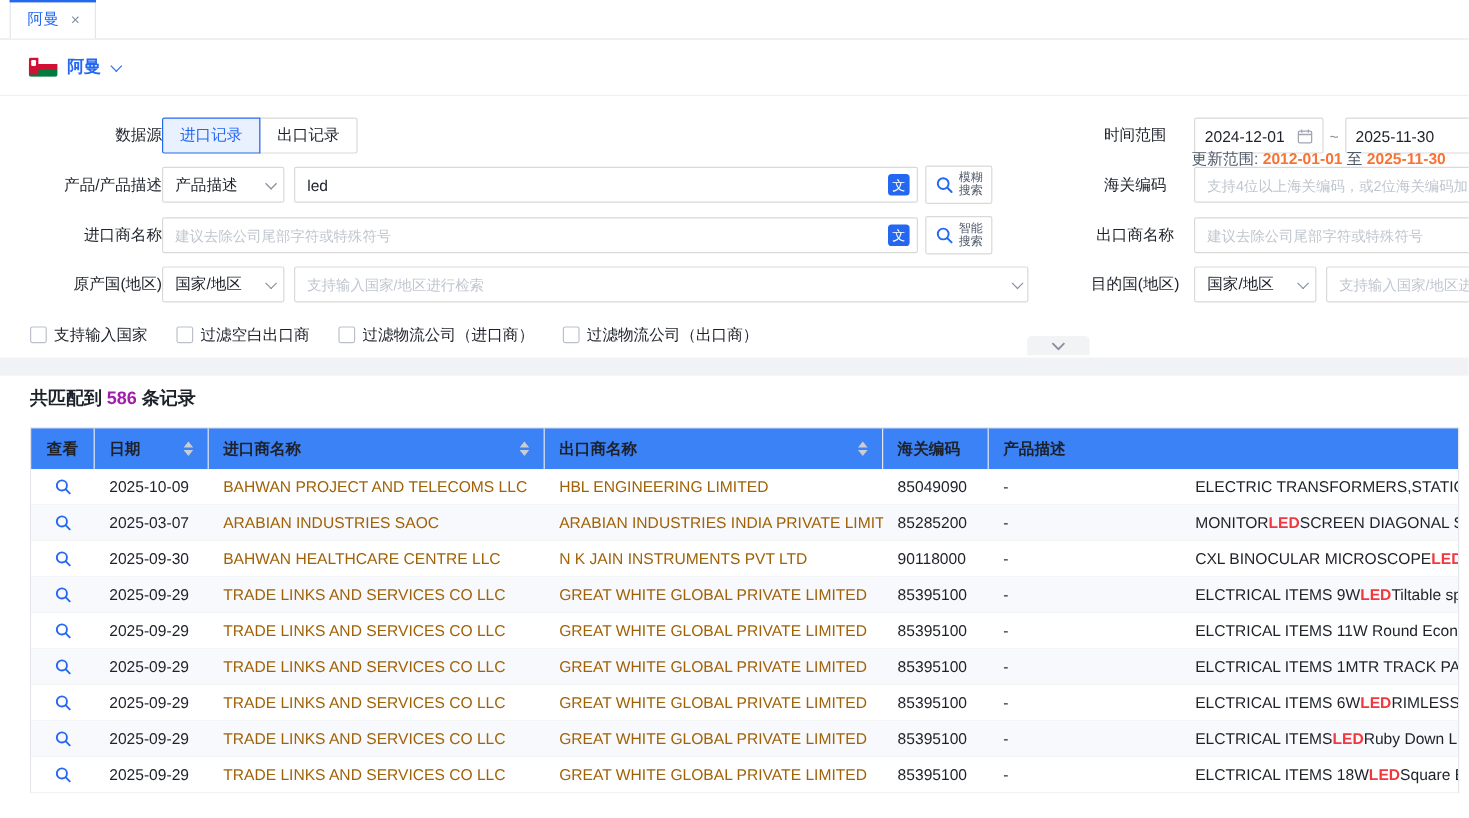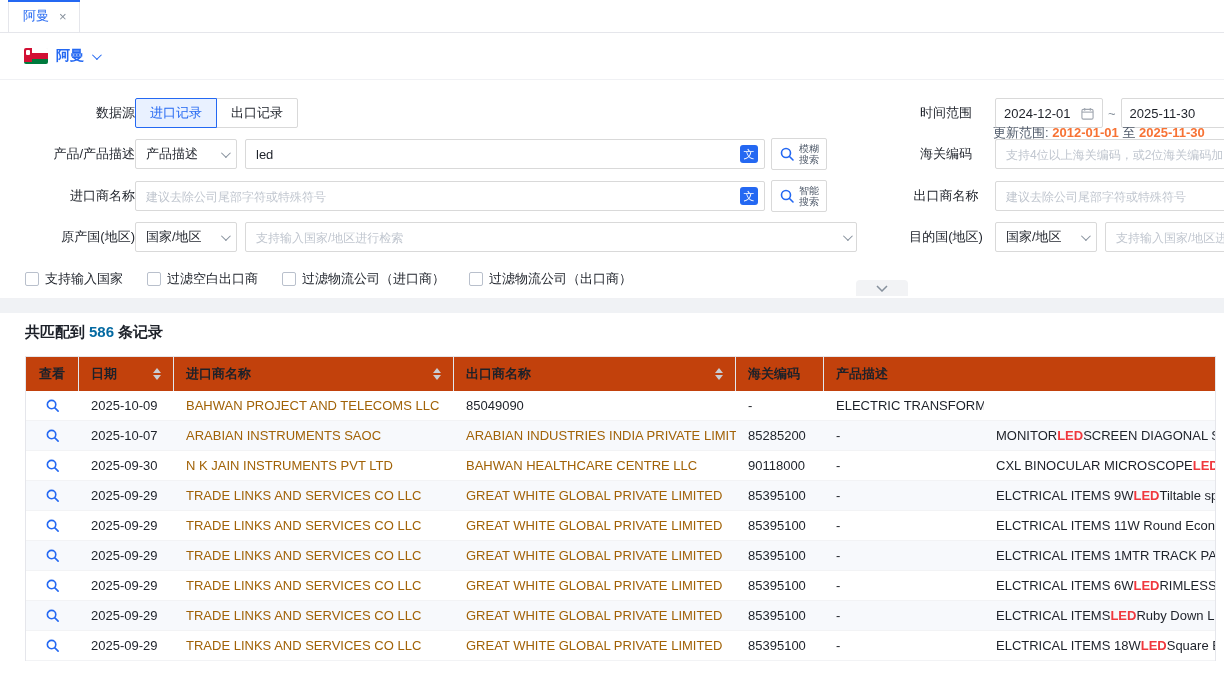--- a/index.html
+++ b/index.html
@@ -71,25 +71,25 @@
 
   .collapse-btn { position: absolute; left: 856px; bottom: 2px; width: 52px; height: 16px; background: #f2f3f5;
                   border-radius: 4px 4px 0 0; display: flex; align-items: center; justify-content: center; cursor: pointer; }
 
   
   .band { height: 14px; background: #f0f2f5; }
 
   
   .results { padding: 10px 0 0 25px; }
   .summary { font-size: 15px; font-weight: 700; color: #1d2129; }
-  .summary .count { color: #0369a1; padding: 0 4px; }
+  .summary .count { color: #a21caf; padding: 0 4px; }
 
   .table { margin-top: 14px; width: 1191px; border: 1px solid #e5e6eb; border-bottom: none; }
   .grid-row { display: grid; grid-template-columns: 53px 95px 280px 282px 88px 160px minmax(0,1fr); }
-  .thead { background: #c2410c; height: 34px; }
+  .thead { background: #3b82f6; height: 34px; }
   .th { display: flex; align-items: center; padding: 0 12px; font-weight: 700; color: #1d2129; white-space: nowrap;
         border-right: 1px solid #e3e8f0; overflow: hidden; }
   .th:last-child { border-right: none; }
   .th.center { justify-content: center; }
   .th.sortable { justify-content: space-between; cursor: pointer; }
   .sorter { display: flex; flex-direction: column; gap: 2px; margin-left: 6px; }
   .sorter i { width: 0; height: 0; border-left: 4px solid transparent; border-right: 4px solid transparent; }
   .sorter .up { border-bottom: 5px solid #c9cdd4; }
   .sorter .down { border-top: 5px solid #c9cdd4; }
   .ai-badge { color: #2468f2; background: #e9f1ff; font-size: 11px; font-weight: 700; border-radius: 2px;
@@ -310,54 +310,55 @@
     <div class="td td-view">
       <span class="view-btn">
         <svg width="15" height="15" viewBox="0 0 16 16">
                   <circle cx="7" cy="7" r="4.5" fill="none" stroke="#2468f2" stroke-width="1.7"></circle>
                   <line x1="10.5" y1="10.5" x2="14" y2="14" stroke="#2468f2" stroke-width="1.7" stroke-linecap="round"></line>
                 </svg>
       </span>
     </div>
     <div class="td">2025-10-09</div>
     <div class="td td-link">BAHWAN PROJECT AND TELECOMS LLC</div>
+    <div class="td td-link">HBL ENGINEERING LIMITED</div>
     <div class="td">85049090</div>
     <div class="td">-</div>
     <div class="td">ELECTRIC TRANSFORMERS,STATIC C...</div>
   </div>
 
   <div class="grid-row trow">
     <div class="td td-view">
       <span class="view-btn">
         <svg width="15" height="15" viewBox="0 0 16 16">
                   <circle cx="7" cy="7" r="4.5" fill="none" stroke="#2468f2" stroke-width="1.7"></circle>
                   <line x1="10.5" y1="10.5" x2="14" y2="14" stroke="#2468f2" stroke-width="1.7" stroke-linecap="round"></line>
                 </svg>
       </span>
     </div>
-    <div class="td">2025-10-07</div>
-    <div class="td td-link">ARABIAN INSTRUMENTS SAOC</div>
+    <div class="td">2025-03-07</div>
+    <div class="td td-link">ARABIAN INDUSTRIES SAOC</div>
     <div class="td td-link">ARABIAN INDUSTRIES INDIA PRIVATE LIMIT...</div>
     <div class="td">85285200</div>
     <div class="td">-</div>
     <div class="td">MONITOR <span class="hl">LED</span> SCREEN DIAGONAL S...</div>
   </div>
 
   <div class="grid-row trow">
     <div class="td td-view">
       <span class="view-btn">
         <svg width="15" height="15" viewBox="0 0 16 16">
                   <circle cx="7" cy="7" r="4.5" fill="none" stroke="#2468f2" stroke-width="1.7"></circle>
                   <line x1="10.5" y1="10.5" x2="14" y2="14" stroke="#2468f2" stroke-width="1.7" stroke-linecap="round"></line>
                 </svg>
       </span>
     </div>
     <div class="td">2025-09-30</div>
+    <div class="td td-link">BAHWAN HEALTHCARE CENTRE LLC</div>
     <div class="td td-link">N K JAIN INSTRUMENTS PVT LTD</div>
-    <div class="td td-link">BAHWAN HEALTHCARE CENTRE LLC</div>
     <div class="td">90118000</div>
     <div class="td">-</div>
     <div class="td">CXL BINOCULAR MICROSCOPE <span class="hl">LED</span> (...</div>
   </div>
 
   <div class="grid-row trow">
     <div class="td td-view">
       <span class="view-btn">
         <svg width="15" height="15" viewBox="0 0 16 16">
                   <circle cx="7" cy="7" r="4.5" fill="none" stroke="#2468f2" stroke-width="1.7"></circle>

